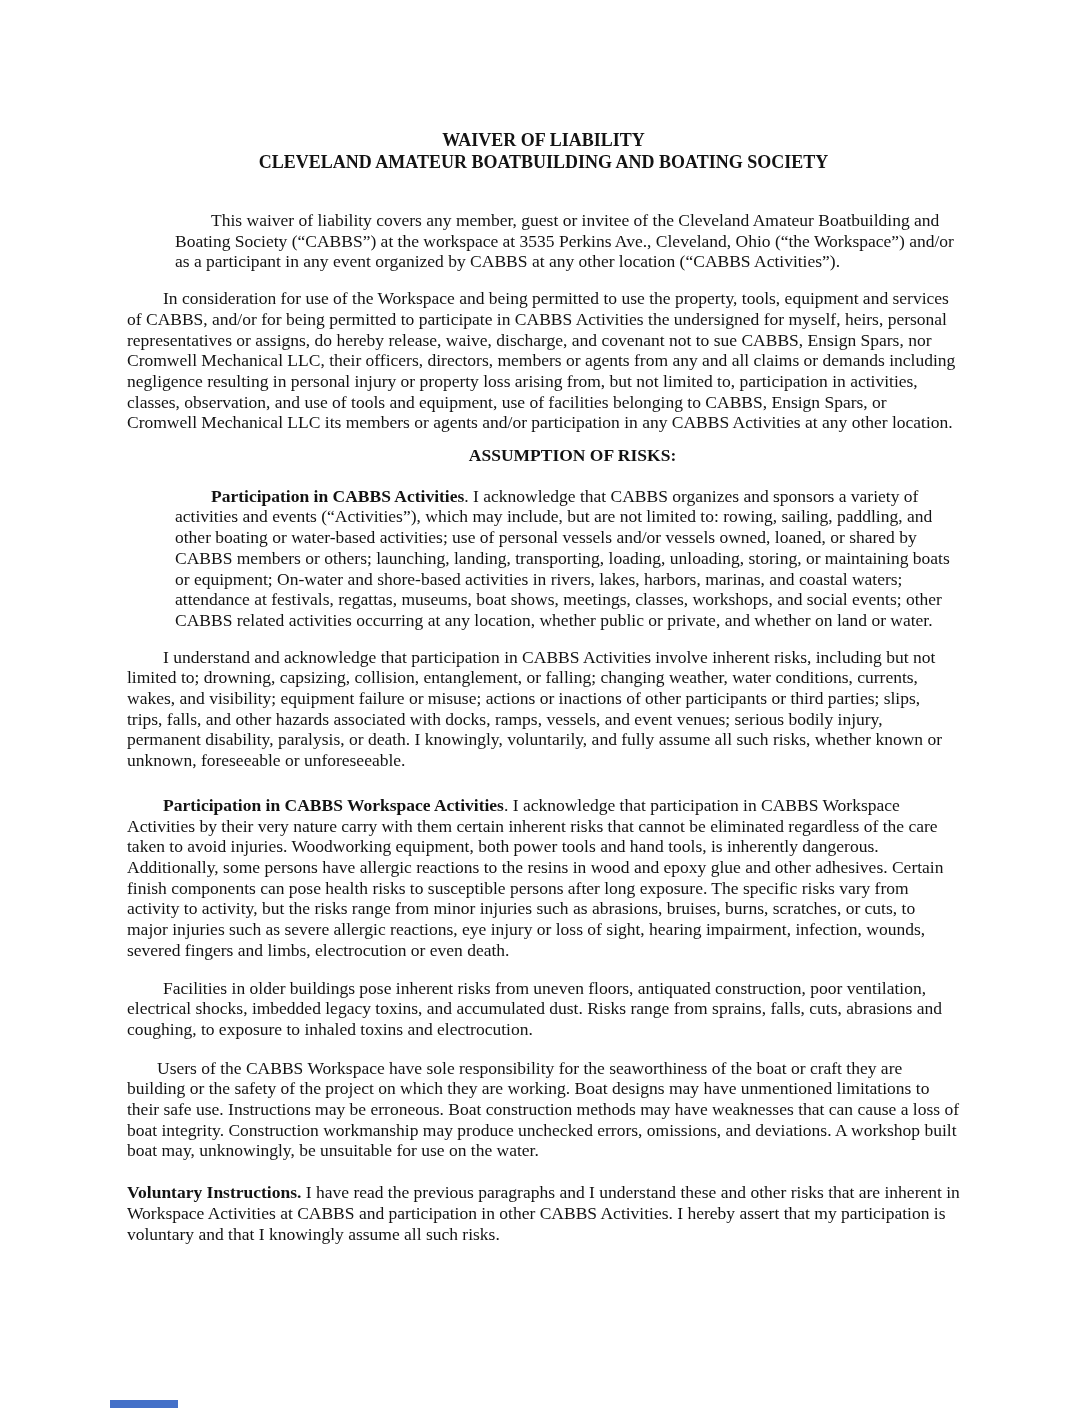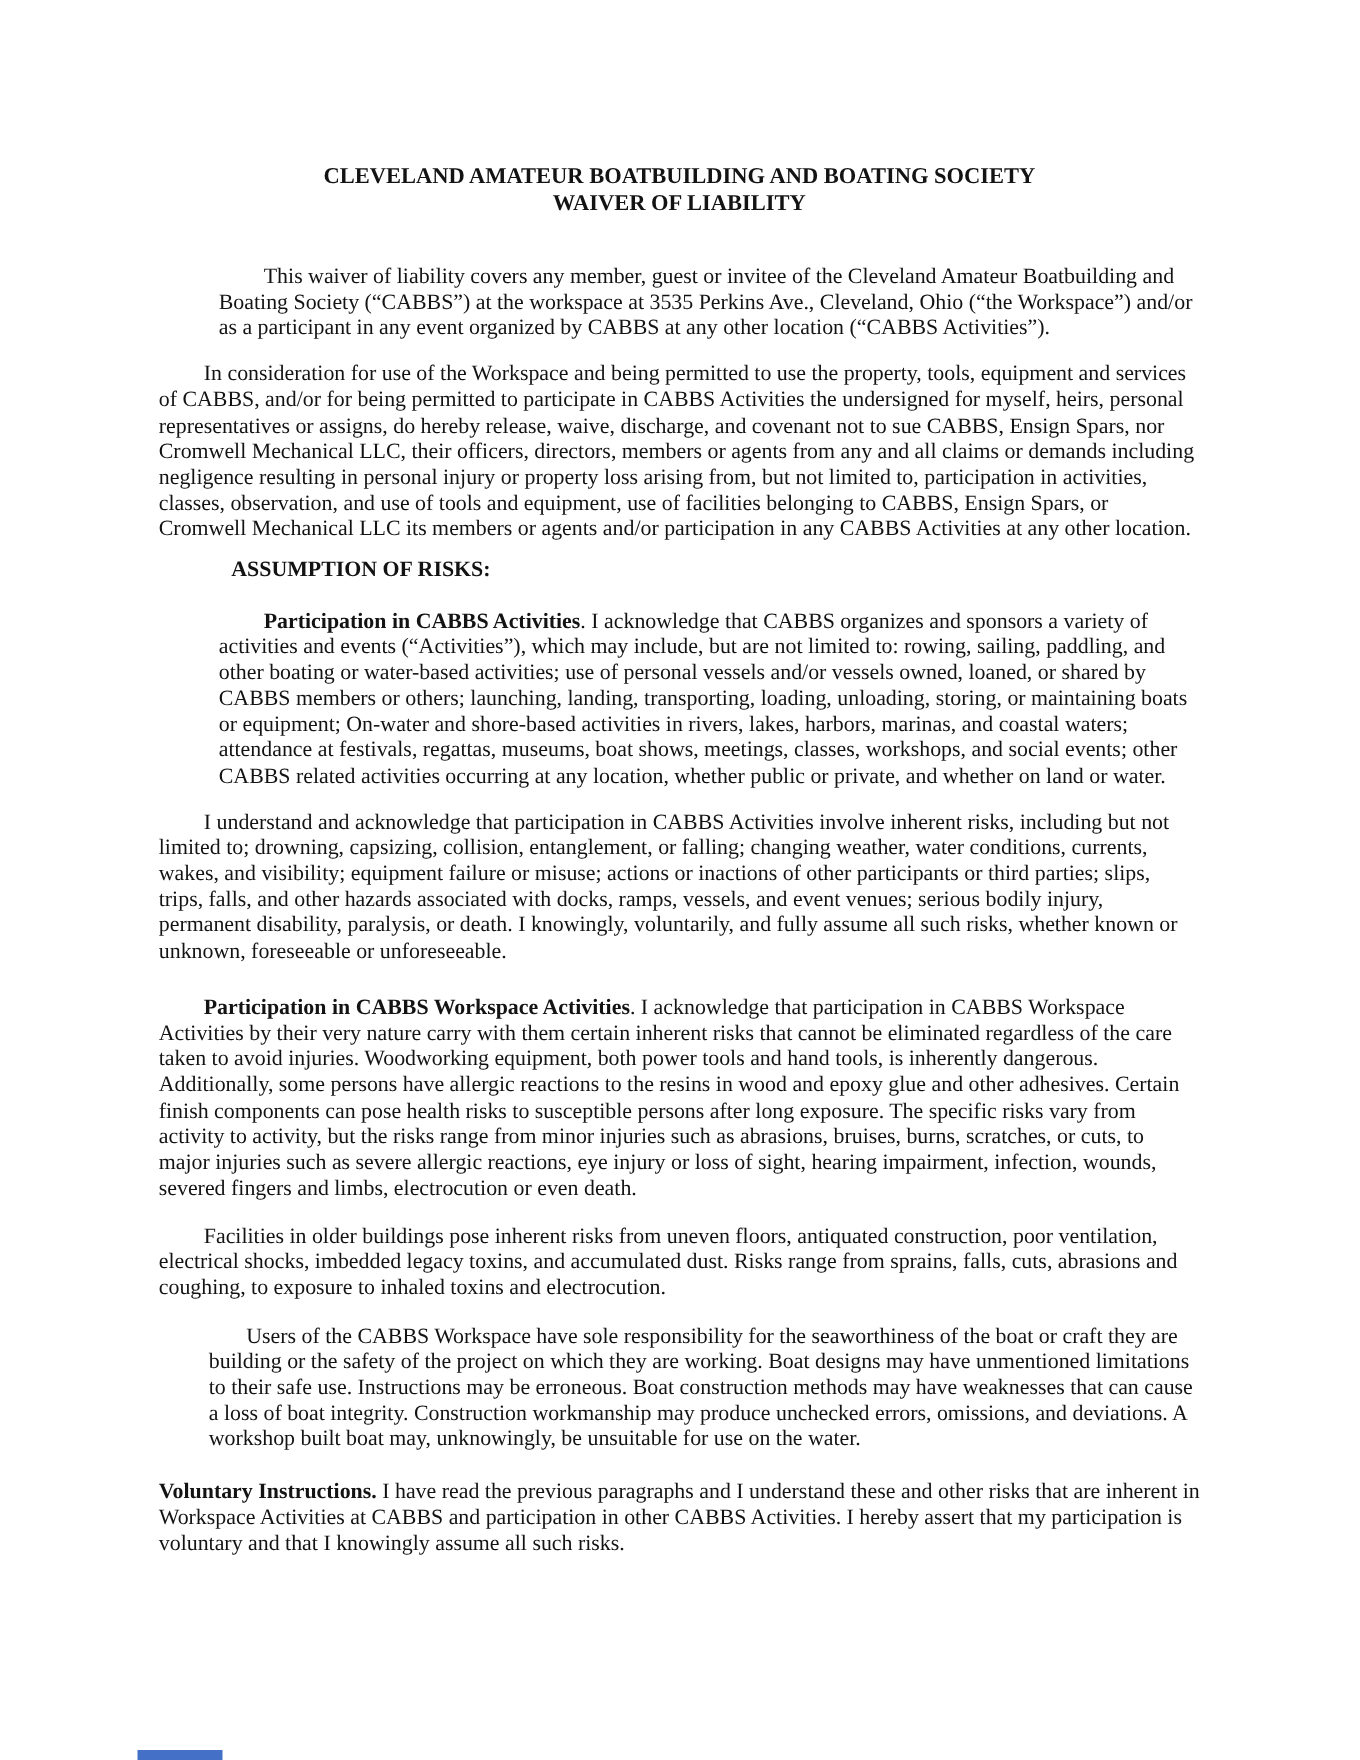--- a/index.html
+++ b/index.html
@@ -30,47 +30,47 @@
   }
   .doc-title div { margin: 0; }
   p.para {
     margin: 0 0 17px 0;
     text-indent: 36px;
   }
   p.m16 { margin-bottom: 16px; margin-left: 48px; }
   p.m5  { margin-bottom: 5px; }
   p.m19 { margin-bottom: 24px; }
   p.m18 { margin-bottom: 18px; }
-  p.m21 { margin-bottom: 21px; margin-left: 40px; }
+  p.m21 { margin-bottom: 21px; }
   p.m0  { margin-bottom: 0; }
   p.indent30 { text-indent: 30px; }
   p.no-indent { text-indent: 0; }
   .section-heading {
-    text-align: left;
+    text-align: center;
     font-weight: bold;
     margin: 12px 0 20px 0;
     padding-left: 58px;
   }
   b.lead { font-weight: bold; }
   .bottom-artifact {
     position: absolute;
     left: 110px;
     bottom: 0;
     width: 68px;
     height: 8px;
   }
 </style>
 </head>
 <body>
 
 <div class="page">
 
   <header class="doc-title">
+    <div>WAIVER OF LIABILITY</div>
     <div>CLEVELAND AMATEUR BOATBUILDING AND BOATING SOCIETY</div>
-    <div>WAIVER OF LIABILITY</div>
   </header>
 
   <p class="para m16">
     <span>This waiver of liability covers any member, guest or invitee of the Cleveland Amateur Boatbuilding and Boating Society (“CABBS”) at the workspace at 3535 Perkins Ave.,  Cleveland, Ohio (“the Workspace”) and/or as a participant in any event organized by CABBS at any other location (“CABBS Activities”).</span>
   </p>
 
   <p class="para m5">
     <span>In consideration for use of the Workspace and being permitted to use the property, tools, equipment and services of CABBS, and/or for being permitted to participate in CABBS Activities the undersigned for myself, heirs, personal representatives or assigns, do hereby release, waive, discharge, and covenant not to sue CABBS, Ensign Spars, nor Cromwell Mechanical LLC, their officers, directors, members or agents from any and all claims or demands including negligence resulting in personal injury or property loss arising from, but not limited to, participation in activities, classes, observation, and use of tools and equipment, use of facilities belonging to CABBS, Ensign Spars, or Cromwell Mechanical LLC its members or agents and/or participation in any CABBS Activities at any other location.</span>
   </p>
 

